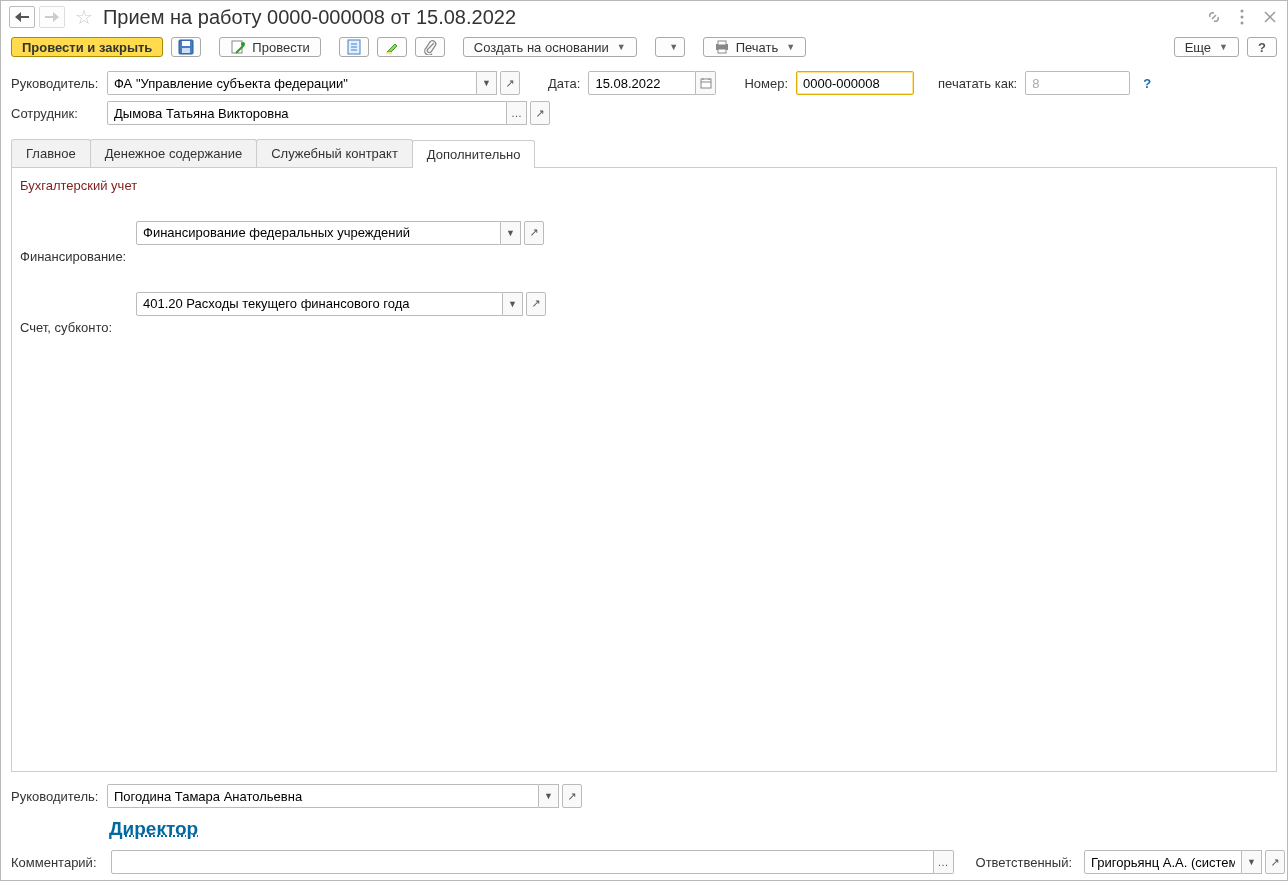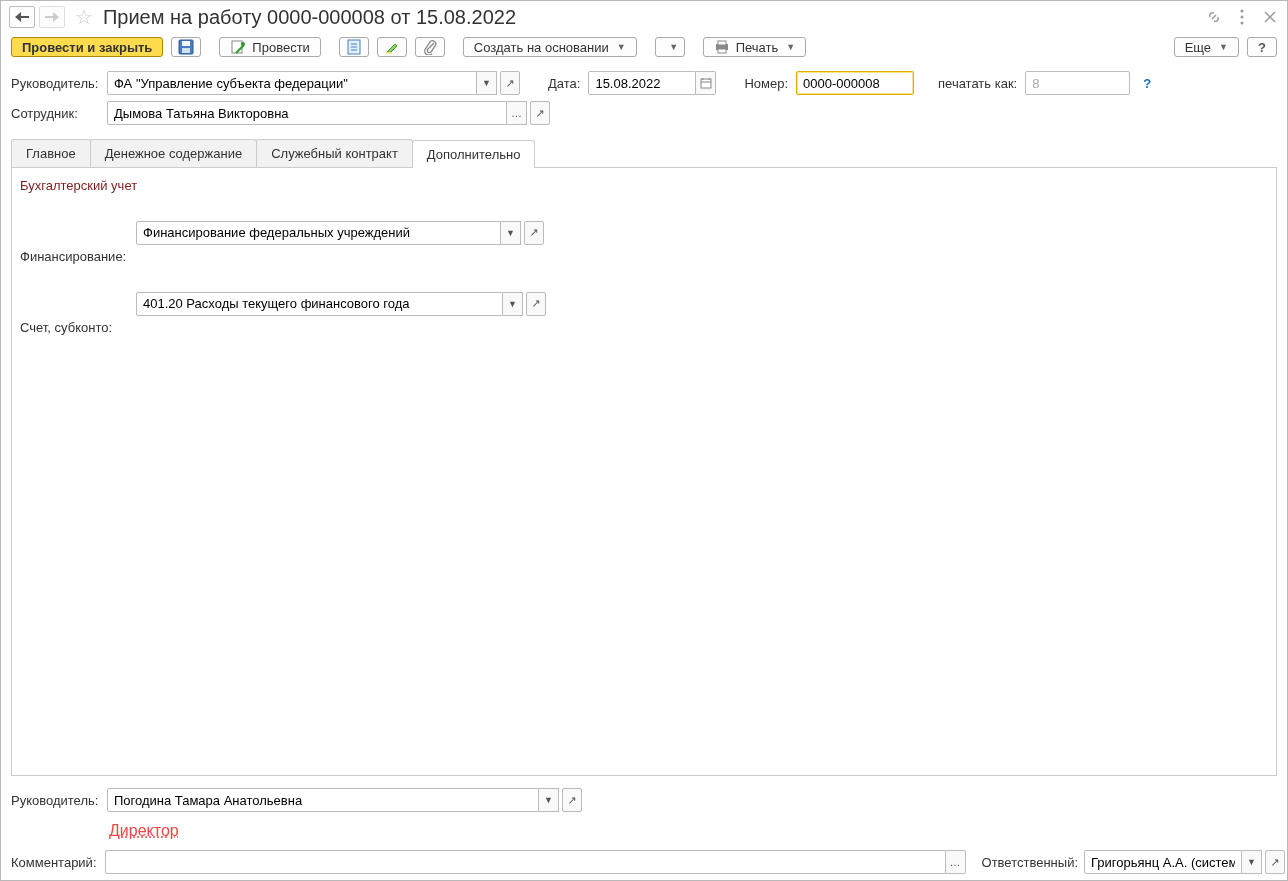--- a/index.html
+++ b/index.html
@@ -148,28 +148,28 @@
 }
 .inner-row .label { width: 110px; margin-top: 48px; }
 
 .bottom {
   padding: 4px 2px 6px 10px;
   display: flex;
   flex-direction: column;
   gap: 6px;
 }
 .link { color: #1a6fb5; text-decoration: underline dotted; cursor: pointer; }
-.muted-link { color: #ef4444; text-decoration: underline dotted; cursor: pointer; font-size: 16px; }
+.muted-link { color: #0369a1; text-decoration: underline dotted; cursor: pointer; font-size: 19px; font-weight: bold; }
 .warn-row { display: flex; align-items: center; gap: 8px; }
 .warn-icon { width: 16px; height: 16px; display:inline-flex; align-items:center; justify-content:center; }
 .warn-text { color: #888; font-size: 13px; }
 .bottom-last {
   display: flex;
   align-items: center;
-  gap: 6px;
+  gap: 12px;
 }
 .comment-field { flex: 1; }
 
 svg { display: block; }
 </style>
 </head>
 <body>
 
 <div class="window">
 

